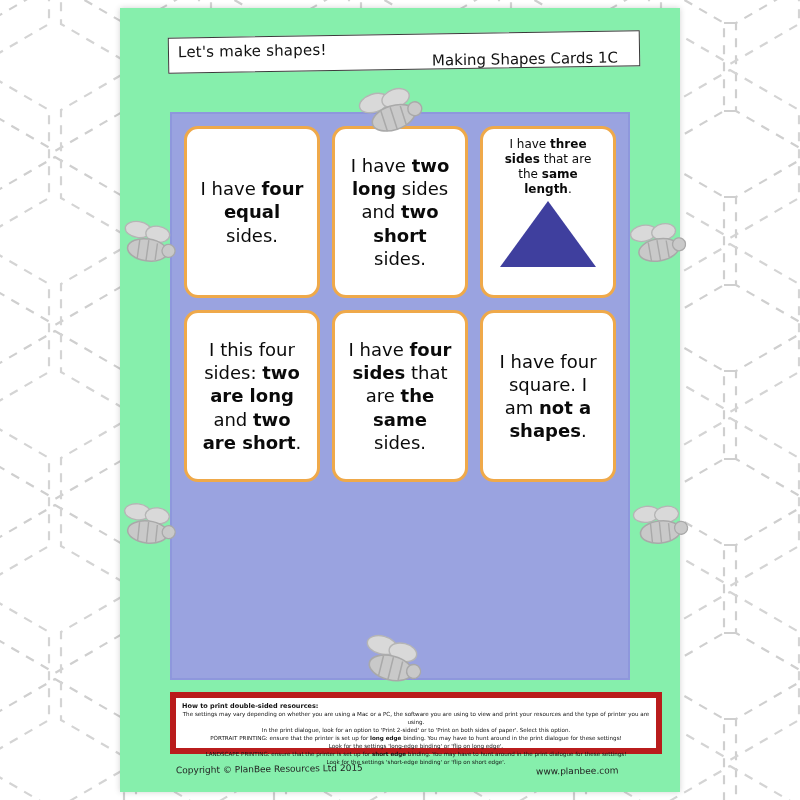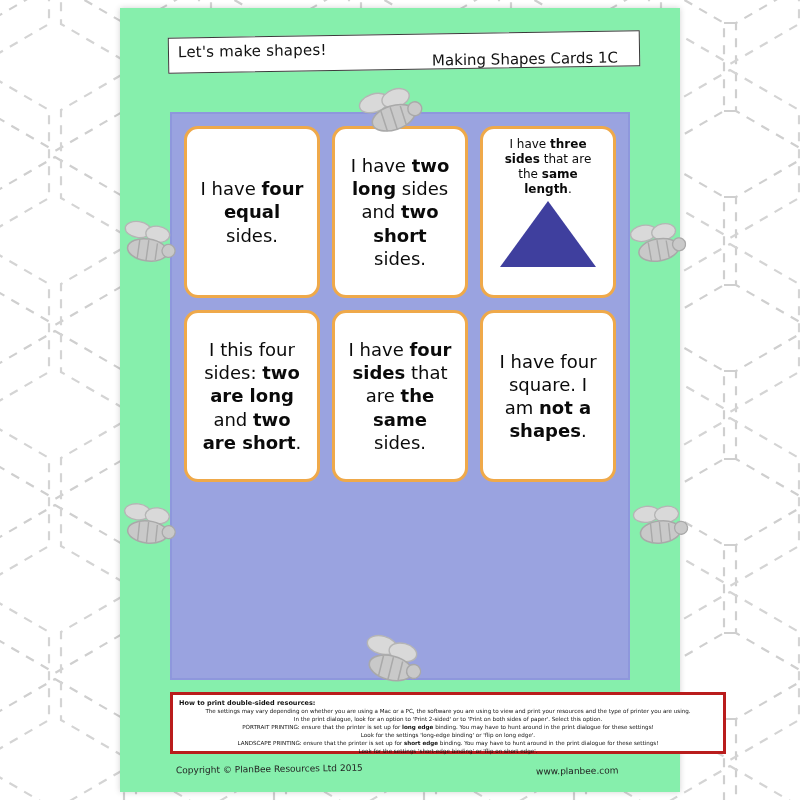--- a/index.html
+++ b/index.html
@@ -91,22 +91,22 @@
   }
   .tri-narrow{
     width:0;height:0;
     border-left:27px solid transparent;
     border-right:27px solid transparent;
     border-bottom:84px solid #3f3f9e;
   }
 
   
   .instructions{
-    position:absolute;left:50px;top:684px;width:556px;height:62px;
-    border:3px solid #b91c1c;background:#ffffff;
+    position:absolute;left:50px;top:684px;width:492px;height:62px;
+    border:6px solid #b91c1c;background:#ffffff;
     padding:4px 6px;box-sizing:border-box;
   }
   .instructions .ttl{
     font-family:"DejaVu Sans", sans-serif;
     font-size:6.5px;font-weight:bold;color:#111;margin:0 0 1px 0;
   }
   .instructions .ln{
     font-family:"DejaVu Sans", sans-serif;
     font-size:5.6px;color:#111;margin:0;line-height:1.42;
   }

